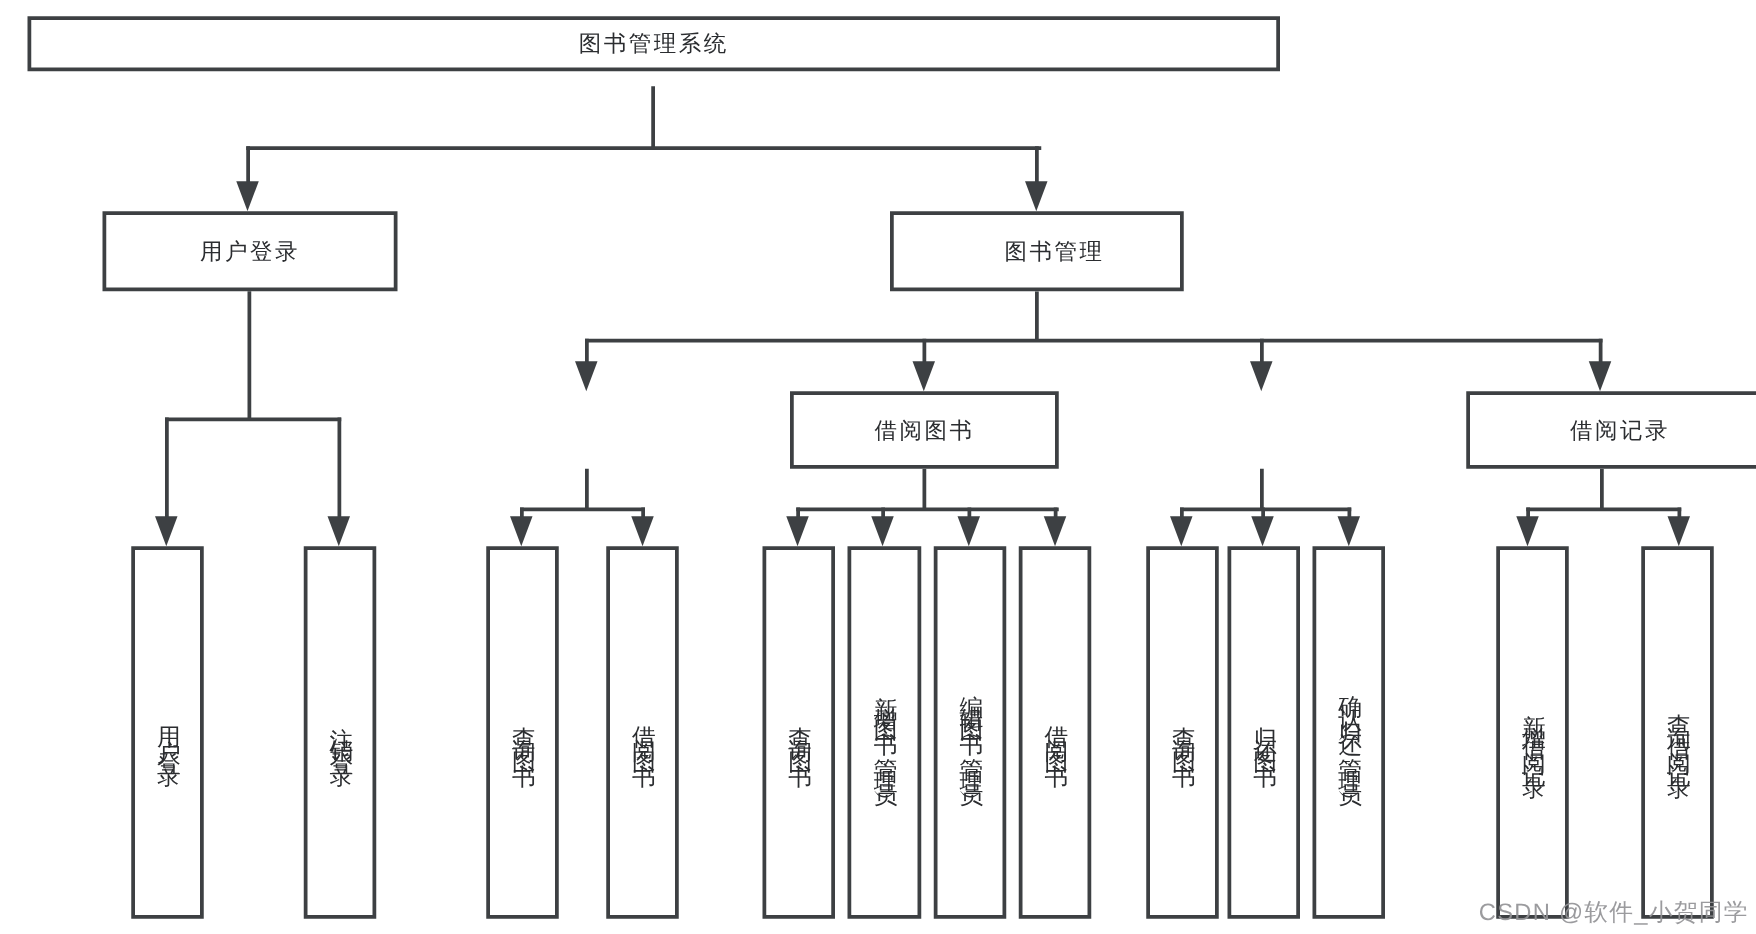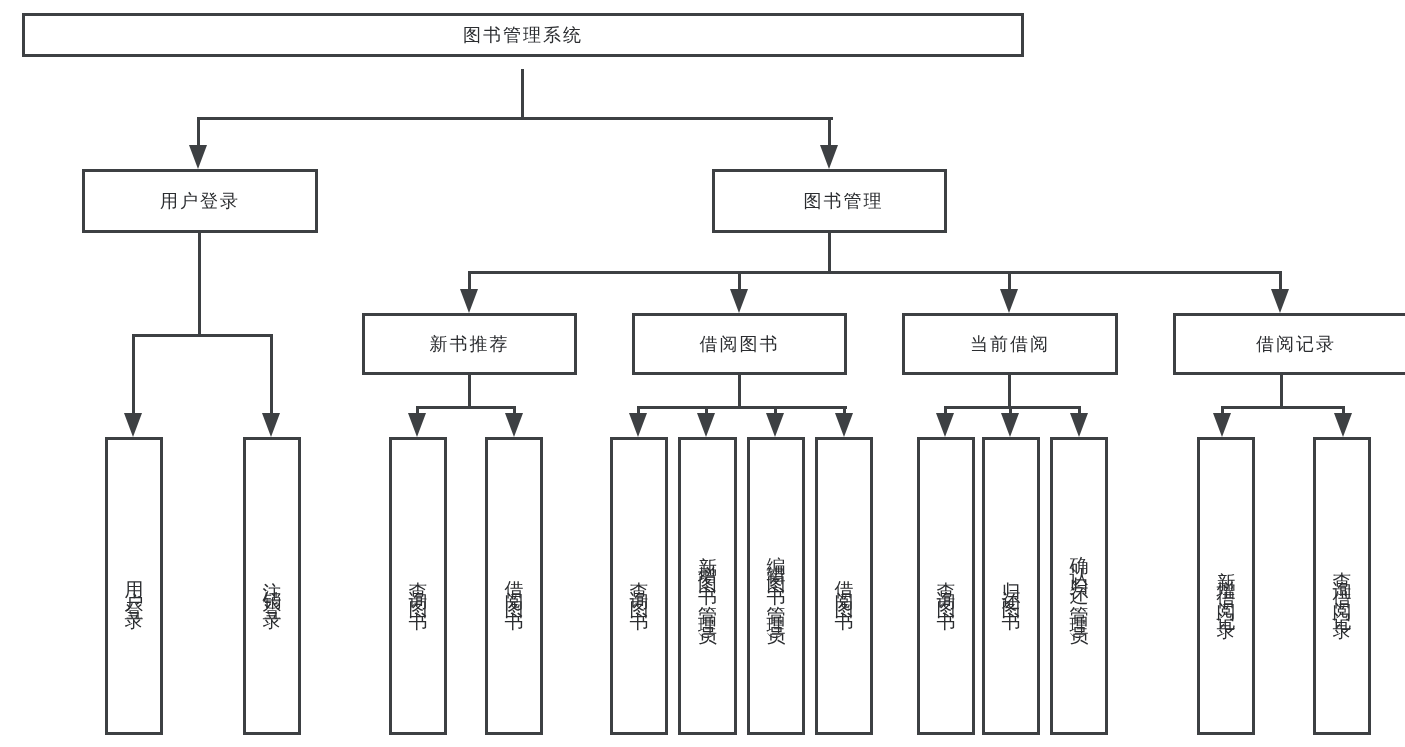--- a/index.html
+++ b/index.html
@@ -32,23 +32,21 @@
 </head>
 <body>
 
 <div class="stage">
 
   <div class="box" style="left:22px;top:13px;width:1002px;height:44px;">图书管理系统</div>
 
   <div class="box" style="left:82px;top:169px;width:236px;height:64px;">用户登录</div>
   <div class="box" style="left:712px;top:169px;width:235px;height:64px;padding-left:28px;">图书管理</div>
 
-  <div class="box" style="left:362px;top:313px;width:215px;height:62px;">新书推荐</div>
   <div class="box" style="left:632px;top:313px;width:215px;height:62px;">借阅图书</div>
-  <div class="box" style="left:902px;top:313px;width:216px;height:62px;">当前借阅</div>
   <div class="box" style="left:1173px;top:313px;width:246px;height:62px;">借阅记录</div>
 
   <div class="box vbox" style="left:105px;top:437px;width:58px;height:298px;">用户登录</div>
   <div class="box vbox" style="left:243px;top:437px;width:58px;height:298px;">注销登录</div>
 
   <div class="box vbox" style="left:389px;top:437px;width:58px;height:298px;">查询图书</div>
   <div class="box vbox" style="left:485px;top:437px;width:58px;height:298px;">借阅图书</div>
 
   <div class="box vbox" style="left:610px;top:437px;width:58px;height:298px;">查询图书</div>
   <div class="box vbox" style="left:678px;top:437px;width:59px;height:298px;">新增图书（管理员）</div>
@@ -114,14 +112,15 @@
   <div class="vl" style="left:1078px;top:406px;height:16px;"></div>
   <div class="ah" style="left:1070px;top:413px;"></div>
 
   <div class="vl" style="left:1280px;top:375px;height:33px;"></div>
   <div class="hl" style="left:1221px;top:406px;width:124px;"></div>
   <div class="vl" style="left:1221px;top:406px;height:16px;"></div>
   <div class="ah" style="left:1213px;top:413px;"></div>
   <div class="vl" style="left:1342px;top:406px;height:16px;"></div>
   <div class="ah" style="left:1334px;top:413px;"></div>
 
+  <div class="watermark">CSDN @软件_小贺同学</div>
 
 </div>
 
 </body></html>

